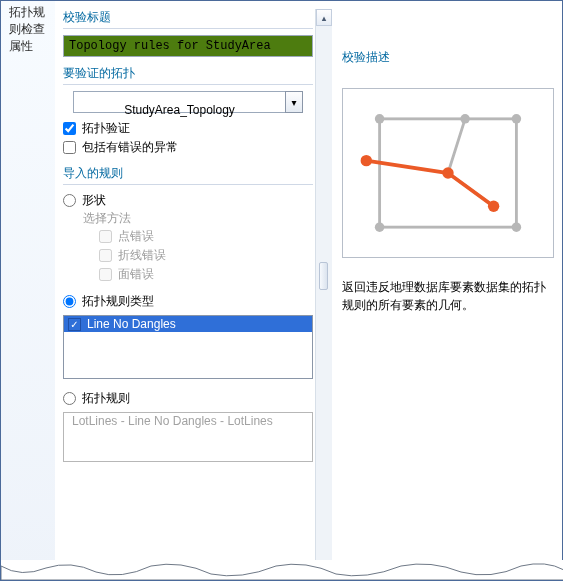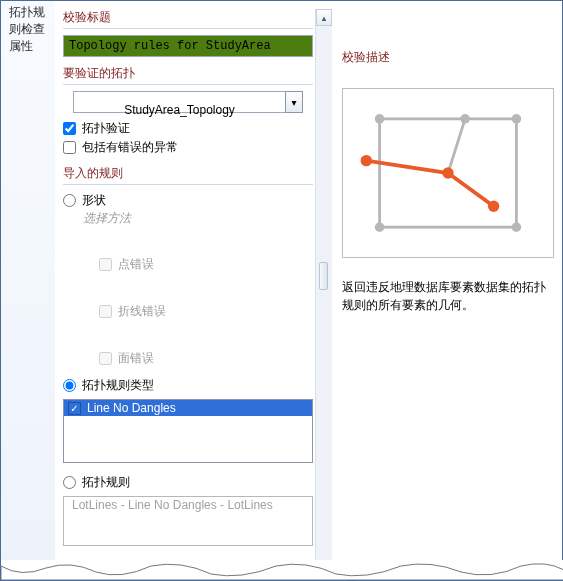--- a/index.html
+++ b/index.html
@@ -73,21 +73,21 @@
   .sb-thumb-wrap { position: relative; flex: 1; }
   .right {
     width: 220px;
     display: flex;
     flex-direction: column;
     gap: 20px;
     padding-left: 8px;
     margin-top: 40px;
   }
   .group-label {
-    color: #7f1d1d;
+    color: #0369a1;
     font-size: 12px;
     margin-bottom: 2px;
   }
   hr.under {
     border: none;
     border-top: 1px solid #cfd8e6;
     margin: 2px 0 6px 0;
   }
   .textinput {
     width: 250px;
@@ -123,22 +123,22 @@
     display:flex;align-items:center;justify-content:center;
   }
   .chk-row, .rad-row {
     display: flex;
     align-items: center;
     gap: 6px;
     padding: 1px 0;
   }
   .chk-row input[type=checkbox], .rad-row input[type=radio] { margin: 0; }
   .chk-row input[type=checkbox] { width:13px; height:13px; }
-  .indent { margin-left: 20px; font-style: italic; }
-  .indent2 { margin-left: 36px; margin-top: 28px; }
+  .indent { margin-left: 20px; }
+  .indent2 { margin-left: 36px; }
   .muted { color: #9a9a9a; }
   .listbox {
     border: 1px solid #8a96a8;
     height: 64px;
     background: #fff;
     margin-top: 4px;
     overflow: hidden;
   }
   .listitem {
     display: flex;

